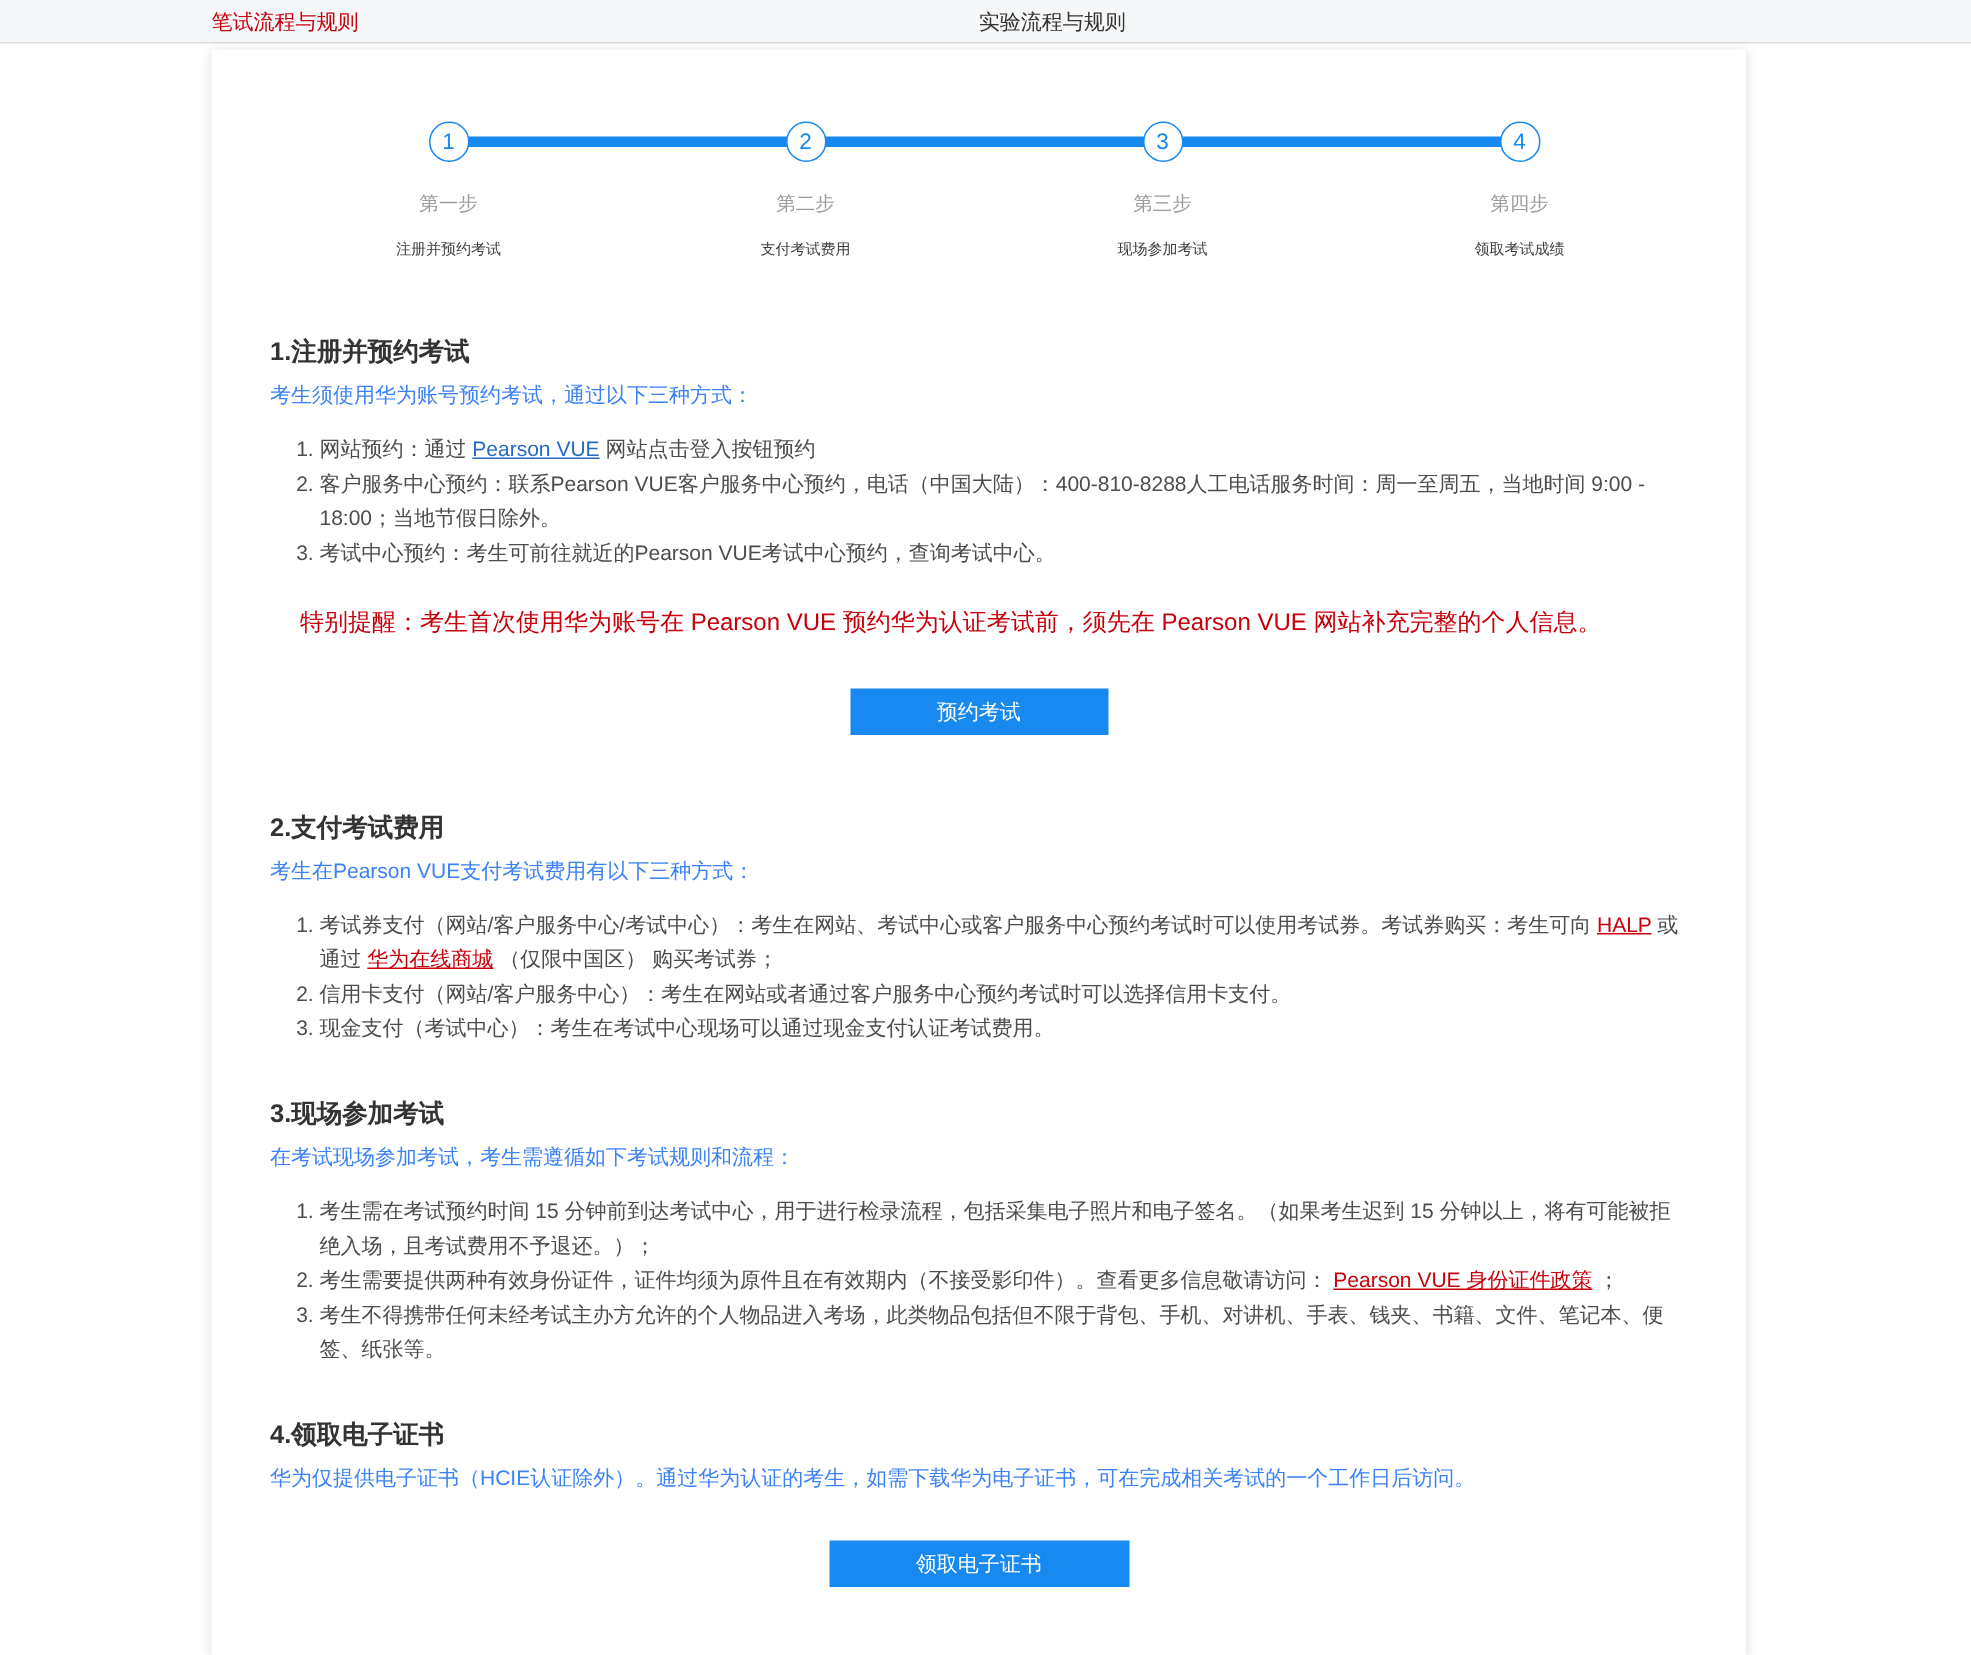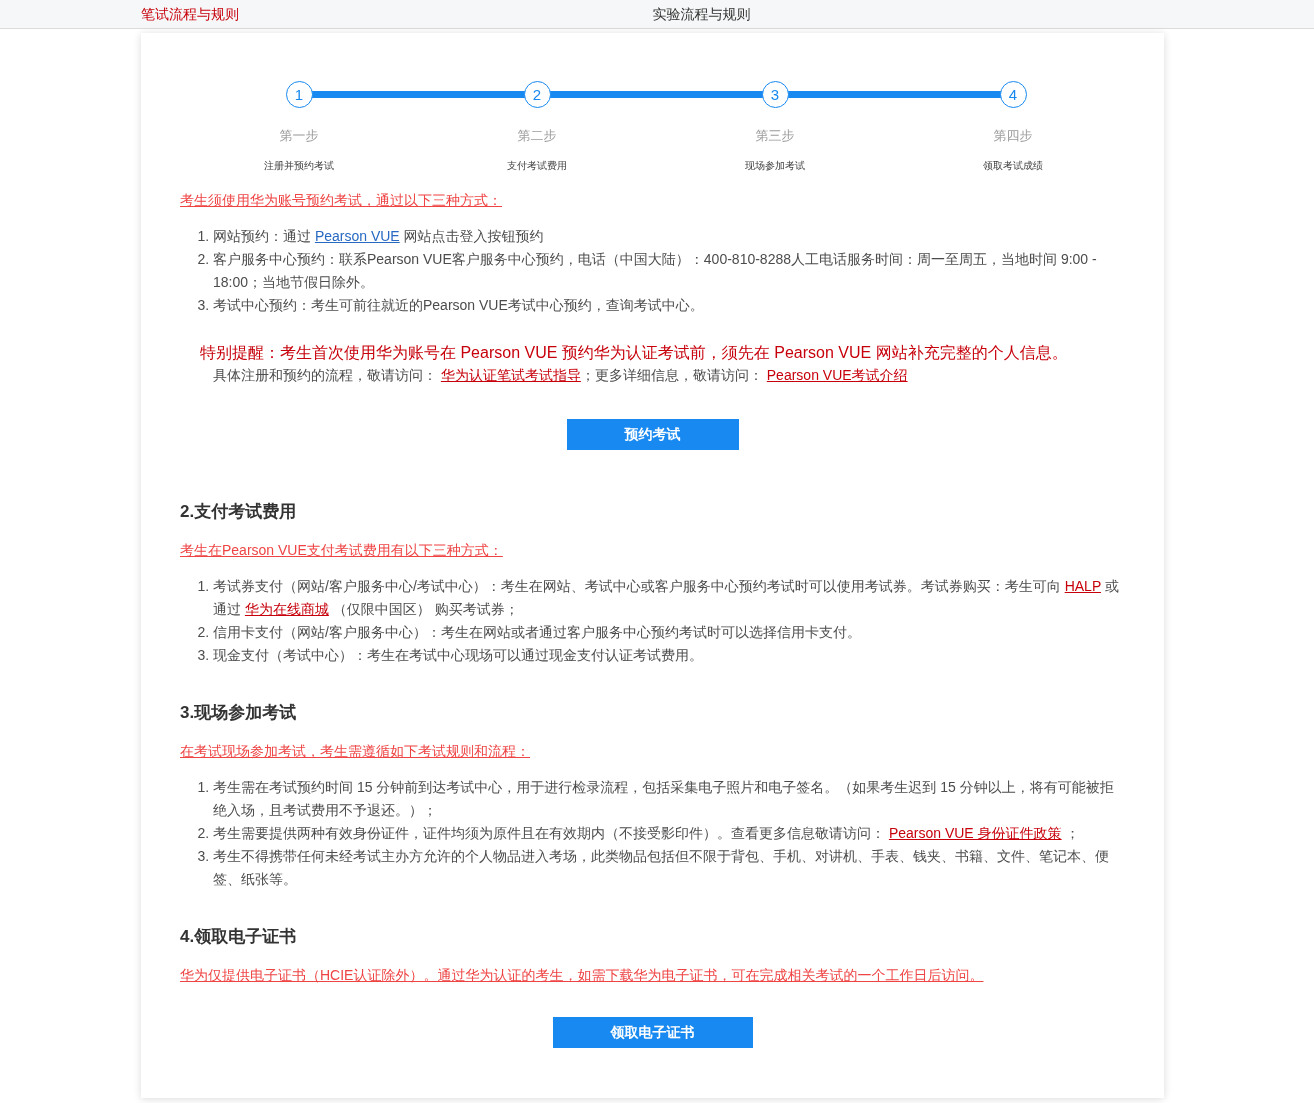--- a/index.html
+++ b/index.html
@@ -18,29 +18,29 @@
   .step-line { position:absolute; left:12.5%; right:12.5%; top:10px; height:7px;
     background:#1789f0; border-radius:4px; }
   .step-col { flex:1; display:flex; flex-direction:column; align-items:center; position:relative; }
   .step-circle { width:27px; height:27px; border-radius:50%; background:#fff; border:1px solid #1789f0;
     color:#1789f0; font-size:15px; display:flex; align-items:center; justify-content:center; z-index:1; }
   .step-sub { margin-top:19px; font-size:13px; color:#9b9b9b; }
   .step-name { margin-top:14px; font-size:10px; color:#3d3d3d; }
   
   .section-title { margin-top:50px; font-size:17px; font-weight:bold; color:#333; }
   .section-title.tight { margin-top:34px; }
-  .intro { margin-top:16px; font-size:14px; color:#ef4444; line-height:23px;text-decoration:underline; }
+  .intro { margin-top:6px; font-size:14px; color:#3b82f6; line-height:23px; }
   ol.rules { margin-top:13px; padding-left:33px; font-size:14px; color:#4c4c4c; }
   ol.rules li { line-height:23px; }
   .notice { margin-left:20px; font-size:16px; color:#c7000b; line-height:23px;margin-top:24px; }
   .guide { margin-left:33px; font-size:14px; color:#4c4c4c; line-height:23px; }
   a.link-blue { color:#2769c3; text-decoration:underline; cursor:pointer;margin-top:16px; }
   a.link-red { color:#c7000b; text-decoration:underline; cursor:pointer; }
   .btn-blue { display:block; margin:30px auto 0; border:none; background:#1789f0; color:#fff;
-    font-size:14px; height:31px; cursor:pointer; font-family:inherit;font-weight:bold; }
+    font-size:14px; height:31px; cursor:pointer; font-family:inherit; }
   .btn-book { width:172px; margin-top:32px; }
   .btn-cert { width:200px; }
 </style>
 </head>
 <body>
 
 <div class="topbar">
   <div class="topbar-inner">
     <div class="top-tab active">笔试流程与规则</div>
     <div class="top-tab">实验流程与规则</div>
@@ -66,32 +66,30 @@
       <div class="step-sub">第三步</div>
       <div class="step-name">现场参加考试</div>
     </div>
     <div class="step-col">
       <div class="step-circle">4</div>
       <div class="step-sub">第四步</div>
       <div class="step-name">领取考试成绩</div>
     </div>
   </div>
 
+  <h2 class="section-title">1.注册并预约考试</h2>
   <p class="intro">考生须使用华为账号预约考试，通过以下三种方式：</p>
   <ol class="rules">
     <li>
       <span>网站预约：通过 </span><a class="link-blue">Pearson VUE</a><span> 网站点击登入按钮预约</span>
     </li>
     <li>客户服务中心预约：联系Pearson VUE客户服务中心预约，电话（中国大陆）：400-810-8288人工电话服务时间：周一至周五，当地时间 9:00 - 18:00；当地节假日除外。</li>
     <li>考试中心预约：考生可前往就近的Pearson VUE考试中心预约，查询考试中心。</li>
   </ol>
   <p class="notice">特别提醒：考生首次使用华为账号在 Pearson VUE 预约华为认证考试前，须先在 Pearson VUE 网站补充完整的个人信息。</p>
-  <p class="guide">
-    <span>具体注册和预约的流程，敬请访问： </span><a class="link-red">华为认证笔试考试指导</a><span>；更多详细信息，敬请访问： </span><a class="link-red">Pearson VUE考试介绍</a>
-  </p>
   <button class="btn-blue btn-book">预约考试</button>
 
   <h2 class="section-title">2.支付考试费用</h2>
   <p class="intro">考生在Pearson VUE支付考试费用有以下三种方式：</p>
   <ol class="rules">
     <li>
       <span>考试券支付（网站/客户服务中心/考试中心）：考生在网站、考试中心或客户服务中心预约考试时可以使用考试券。考试券购买：考生可向 </span><a class="link-red">HALP</a><span> 或通过 </span><a class="link-red">华为在线商城</a><span> （仅限中国区） 购买考试券；</span>
     </li>
     <li>信用卡支付（网站/客户服务中心）：考生在网站或者通过客户服务中心预约考试时可以选择信用卡支付。</li>
     <li>现金支付（考试中心）：考生在考试中心现场可以通过现金支付认证考试费用。</li>

